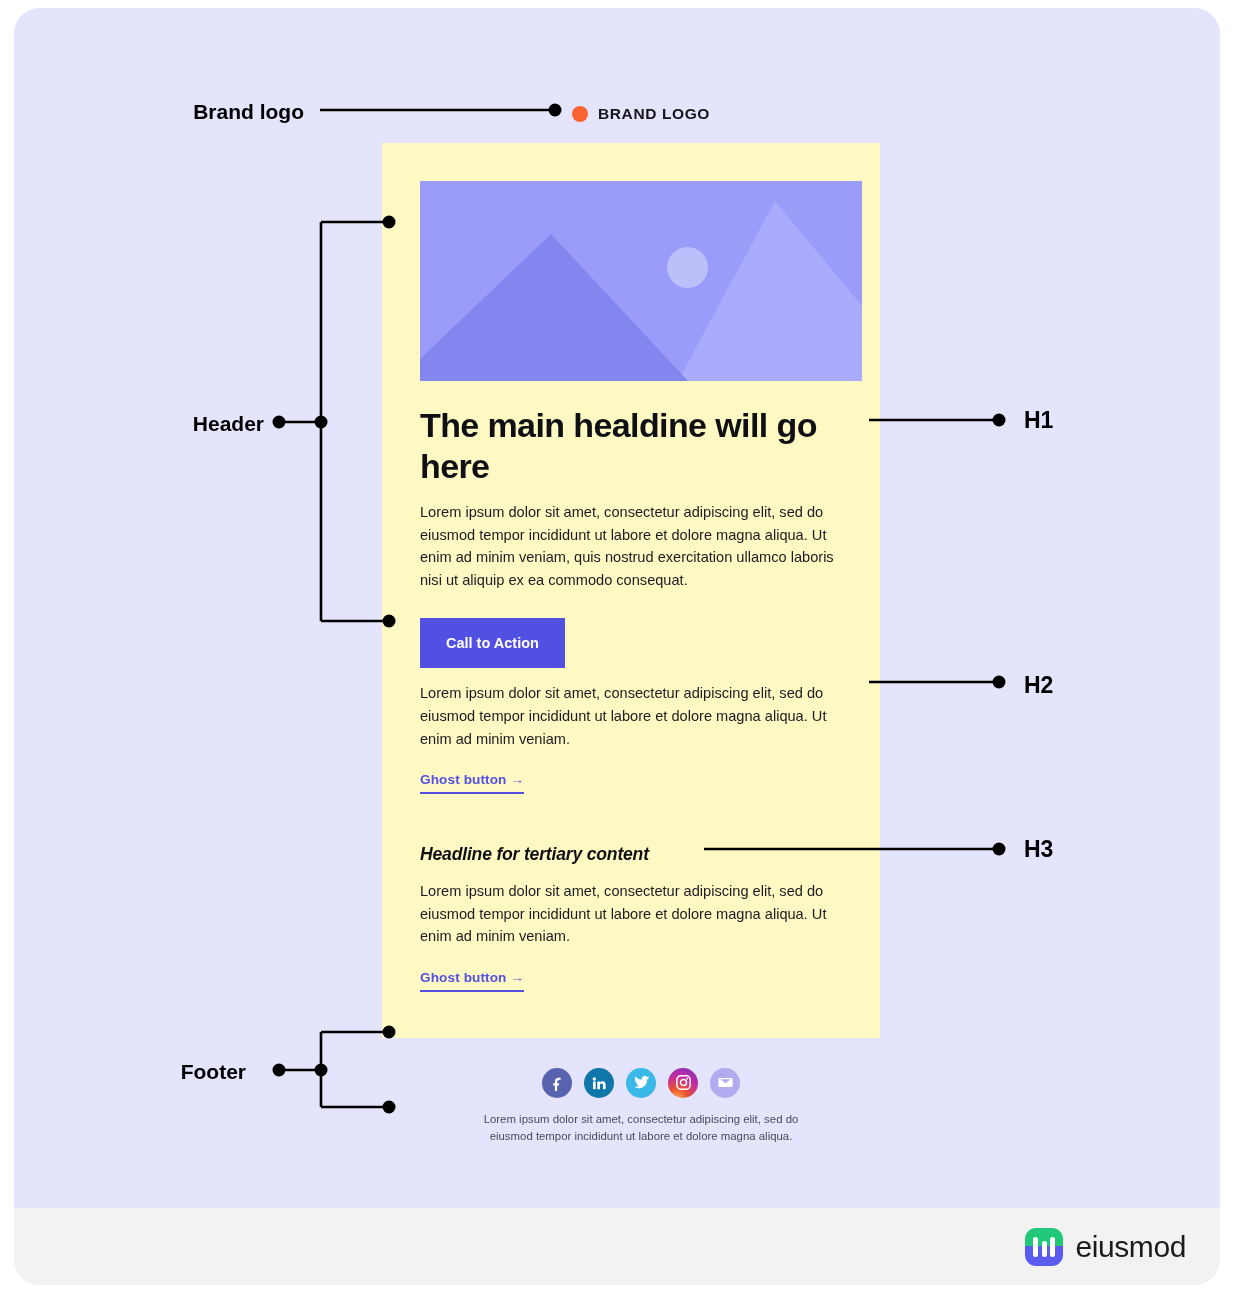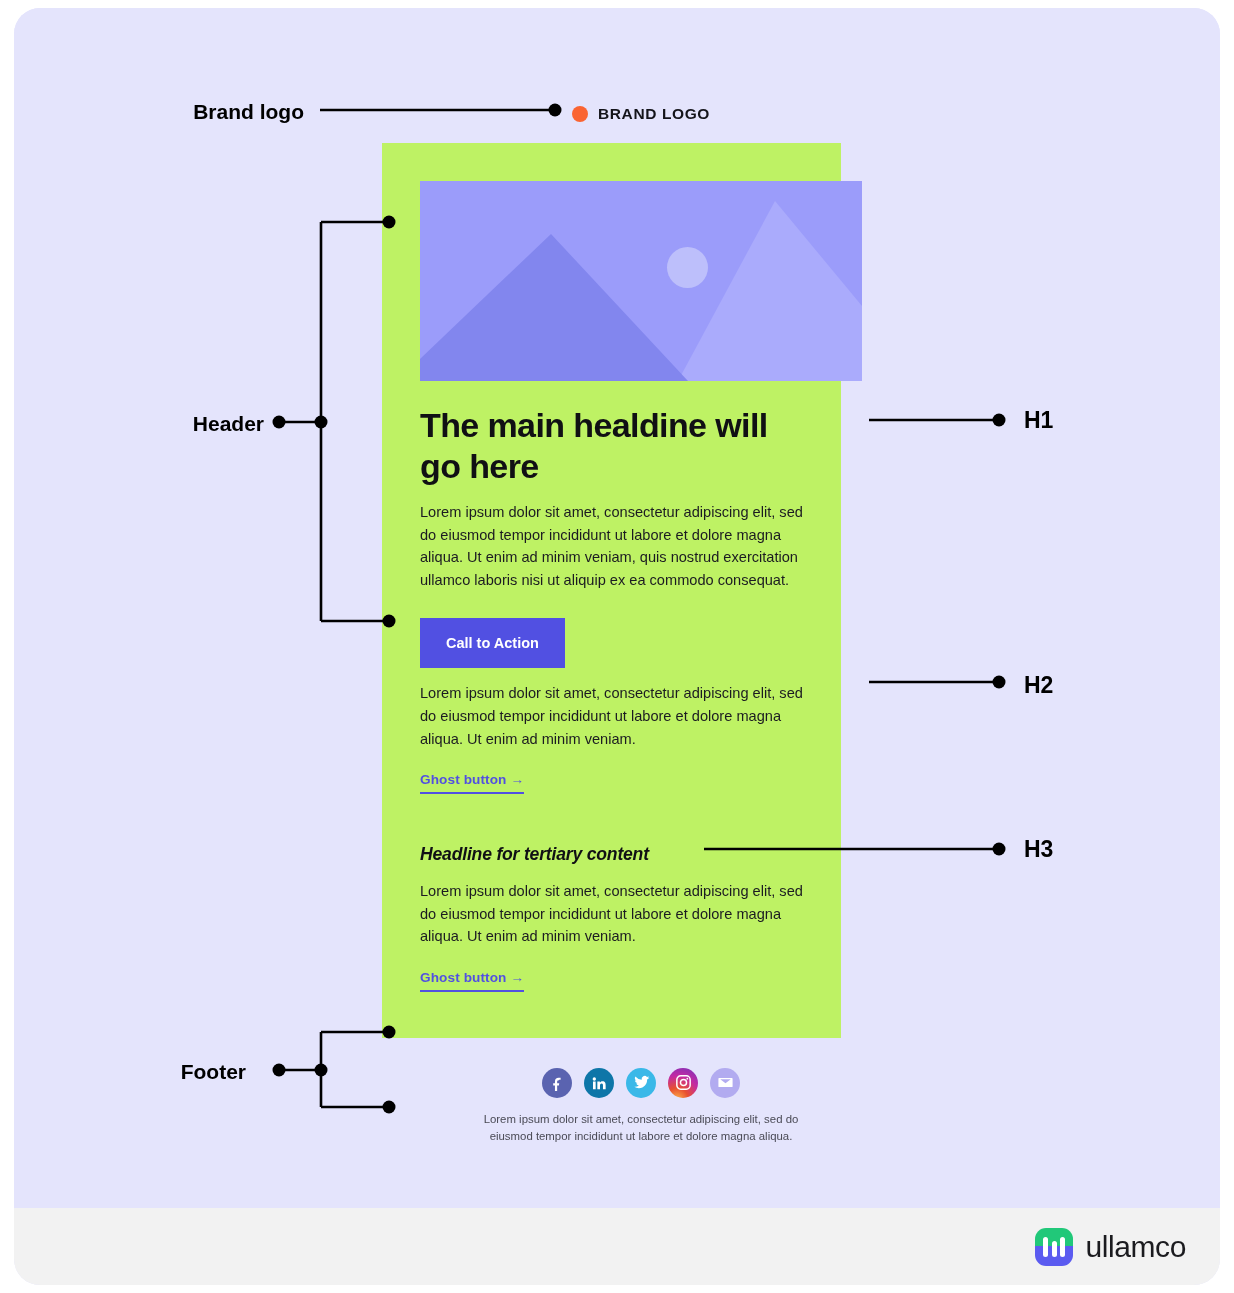--- a/index.html
+++ b/index.html
@@ -107,22 +107,22 @@
   }
   #brand-logo-text {
     font-size: 15.5px;
     font-weight: bold;
     letter-spacing: 0.6px;
     color: #14141a;
   }
 
   #email-card {
     margin-top: 8px;
-    width: 459px;
-    background: #bef264;
+    width: 498px;
+    background: #fef9c3;
     padding: 38px 36px 0 38px;
     box-sizing: border-box;
     min-height: 752px;
   }
 
   #hero-image {
     width: 442px;
     height: 200px;
     background: #9b9cfa;
     position: relative;
@@ -406,17 +406,17 @@
 
   </div>
 
   <div id="bottom-bar">
     <div id="brandmark">
       <span class="mm-logo">
         <i class="b1"></i>
           <i class="b2"></i>
           <i class="b3"></i>
       </span>
-      <span class="mm-word">ullamco</span>
+      <span class="mm-word">eiusmod</span>
     </div>
   </div>
 
 </div>
 
 </body></html>

